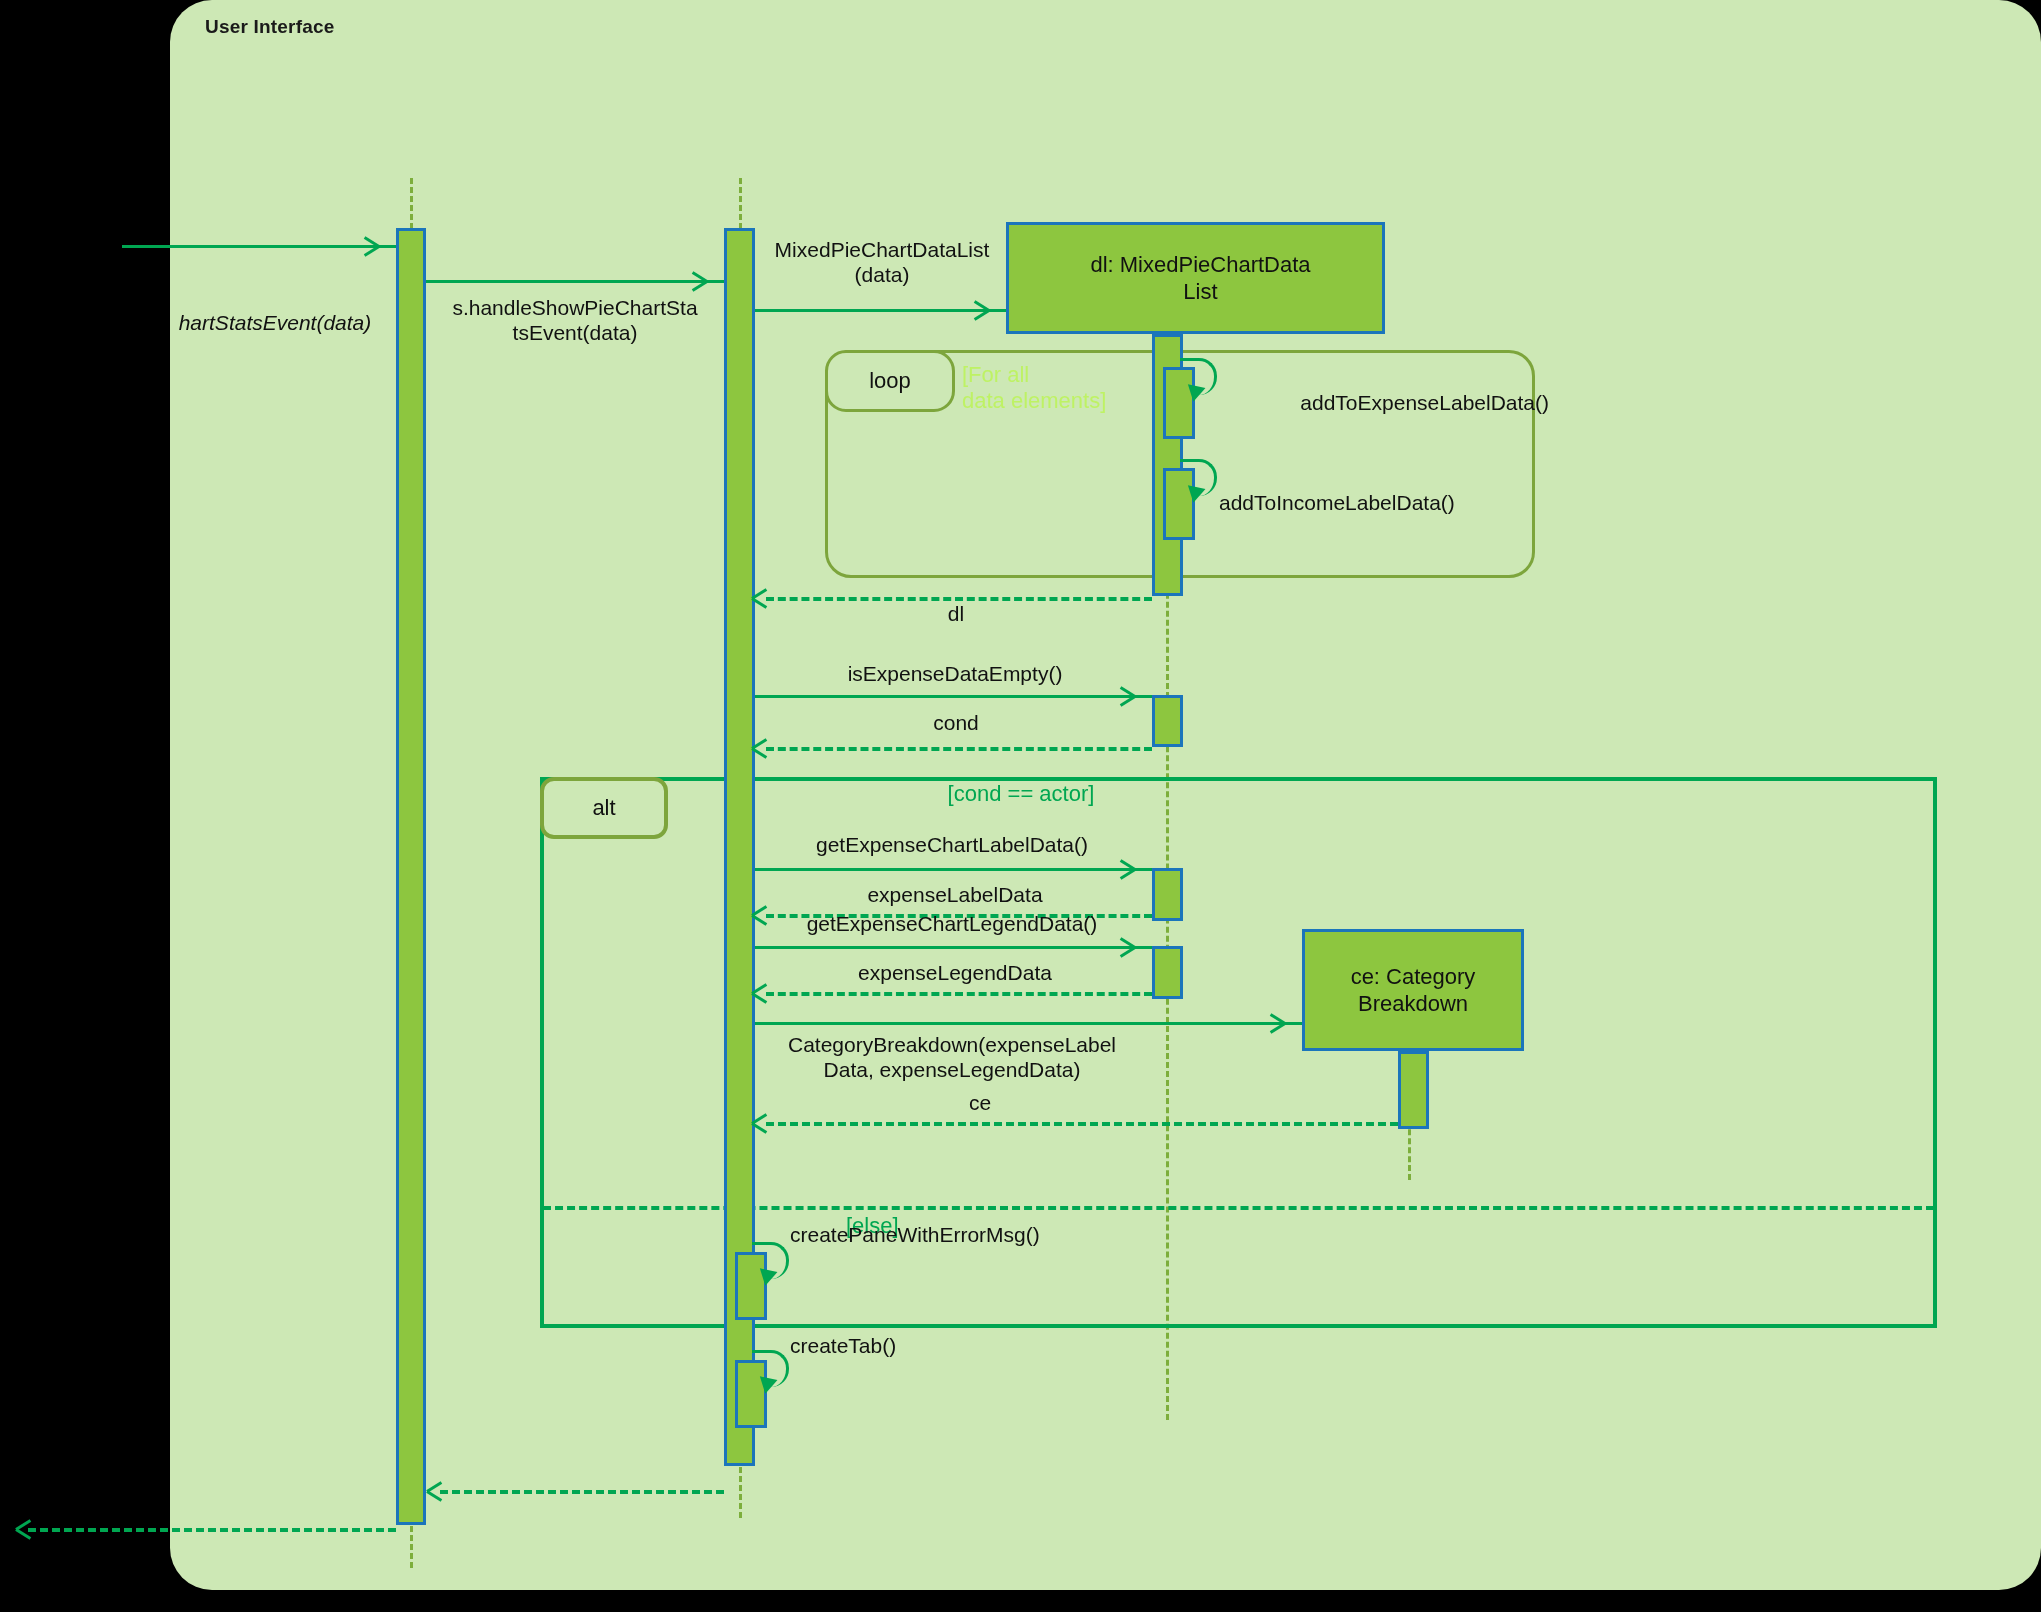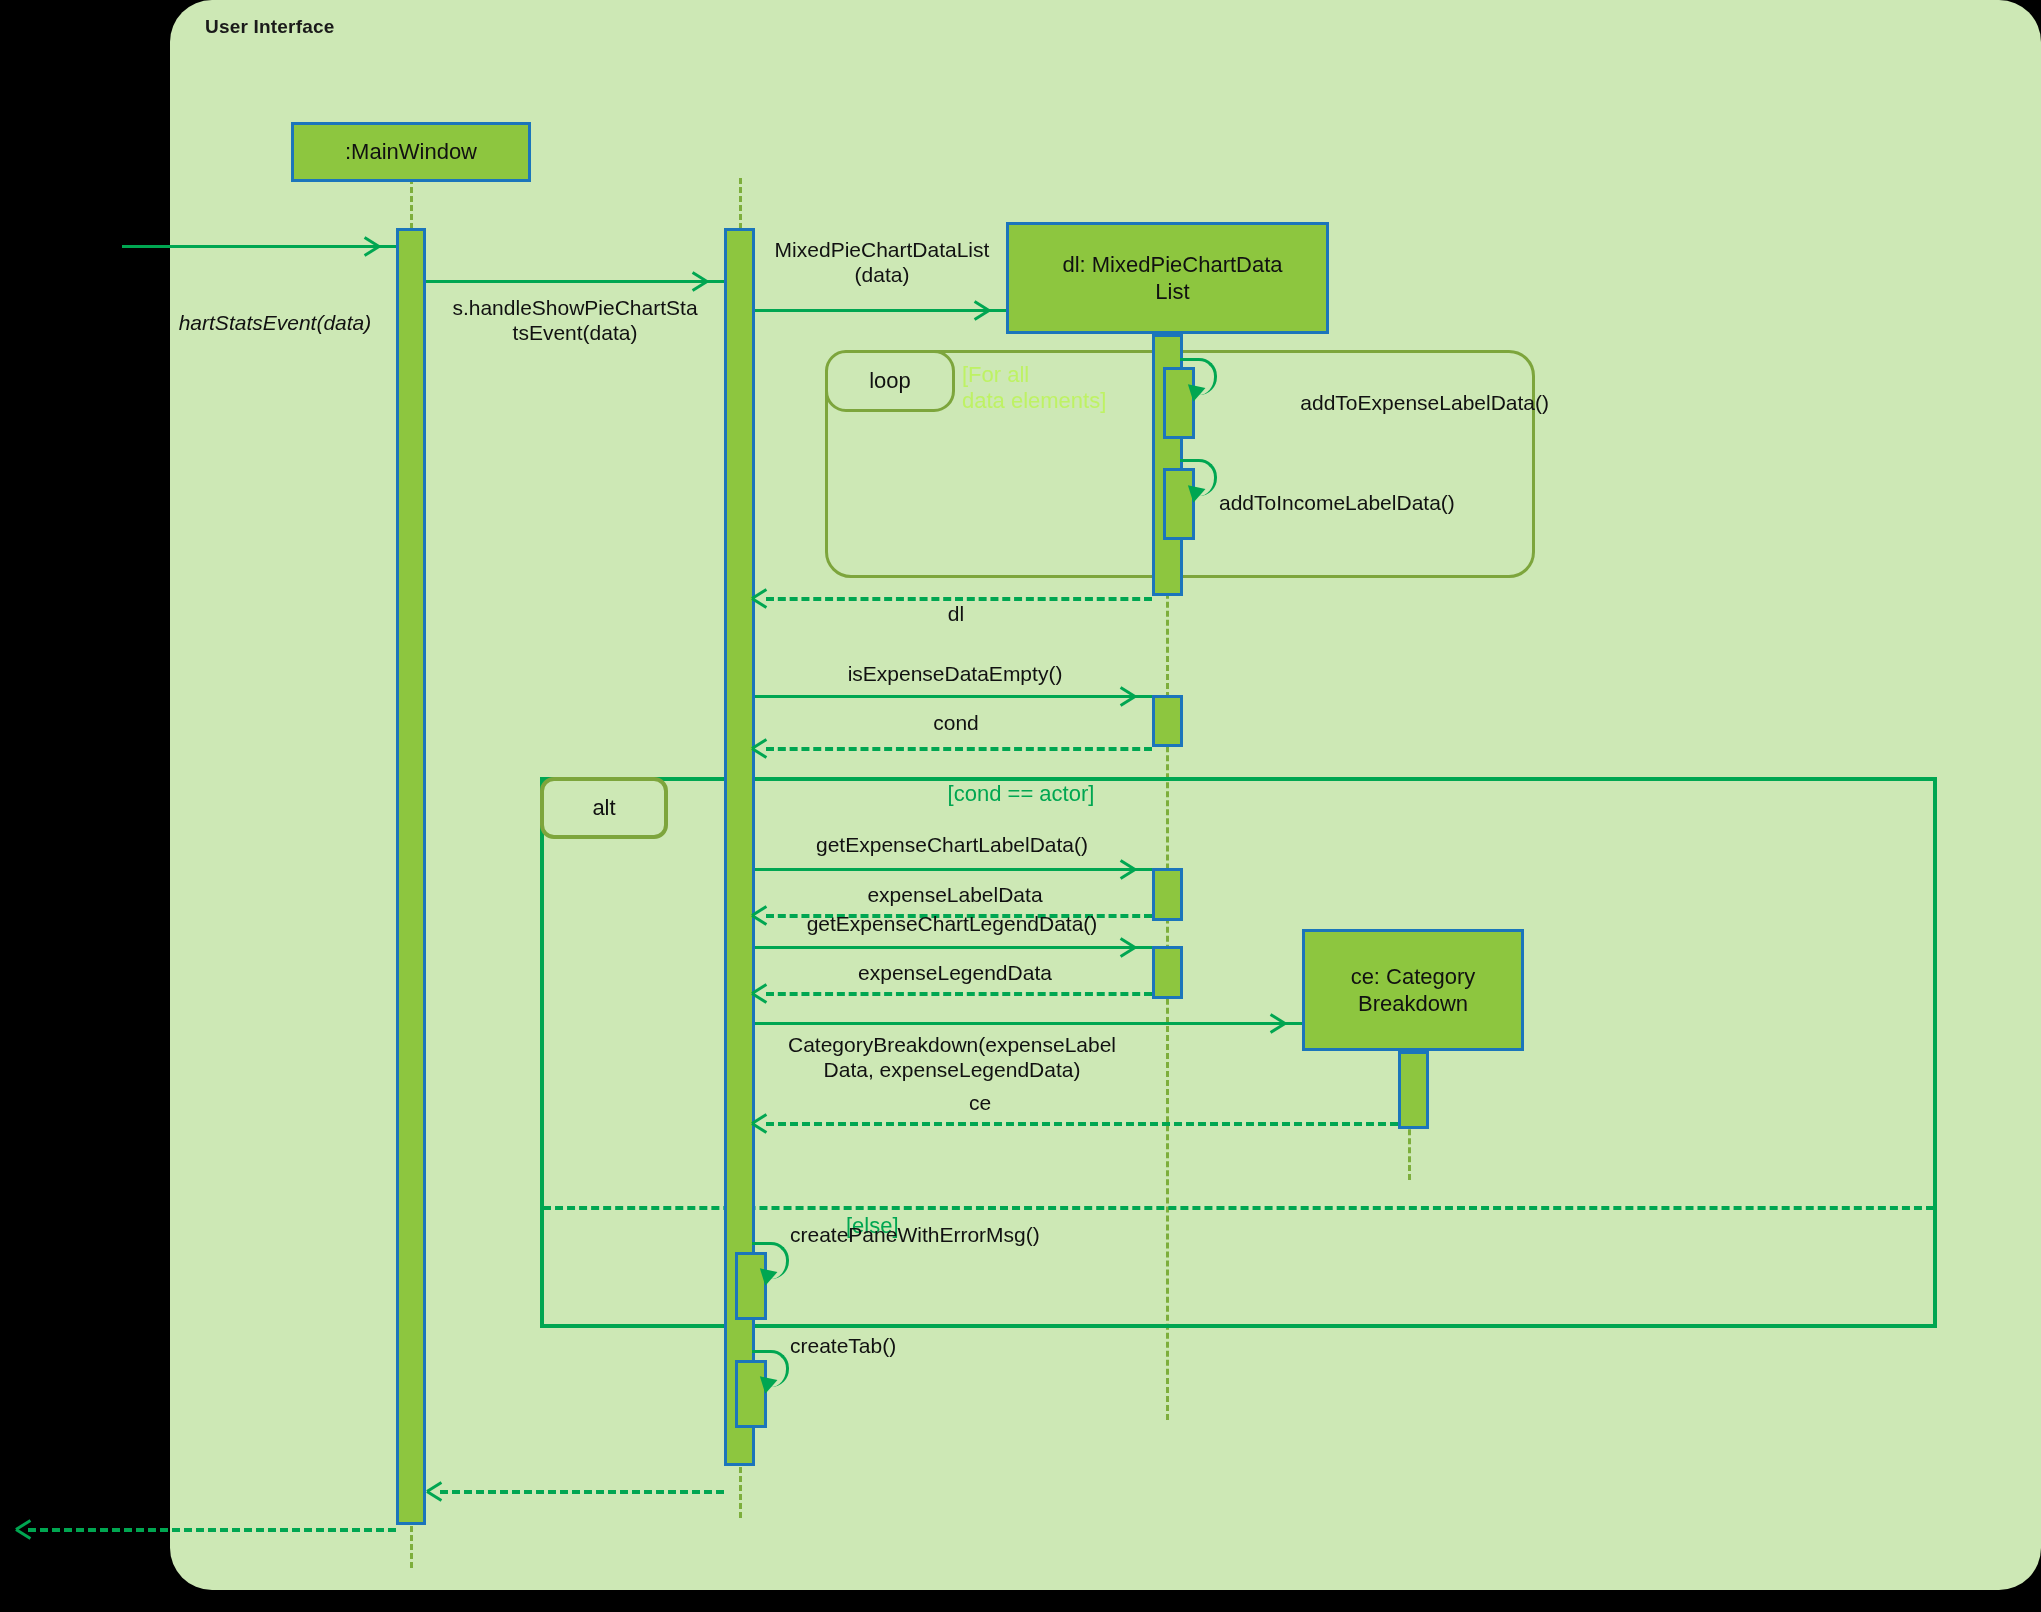--- a/index.html
+++ b/index.html
@@ -176,26 +176,23 @@
     <div id="ui-package-title">User Interface</div>
   </div>
 
   
   <div class="lifeline" style="left:410px; top:178px; height:1390px;"></div>
   <div class="lifeline" style="left:739px; top:178px; height:1340px;"></div>
   <div class="lifeline" style="left:1166px; top:340px; height:1080px;"></div>
   <div class="lifeline" style="left:1408px; top:1040px; height:140px;"></div>
 
   
-  <div class="lifeline-box" style="left:291px; top:122px; width:240px; height:60px;">
-    <span>:MainWindow</span>
-  </div>
-
-
-  <div class="lifeline-box" style="left:1006px; top:222px; width:323px; height:112px; white-space:pre-line;padding-left:16px;">
+
+
+  <div class="lifeline-box" style="left:1006px; top:222px; width:379px; height:112px; white-space:pre-line;padding-left:16px;">
     <span>dl: MixedPieChartData
 List</span>
   </div>
 
   <div class="lifeline-box" style="left:1302px; top:929px; width:222px; height:122px; white-space:pre-line;">
     <span>ce: Category
 Breakdown</span>
   </div>
 
   

